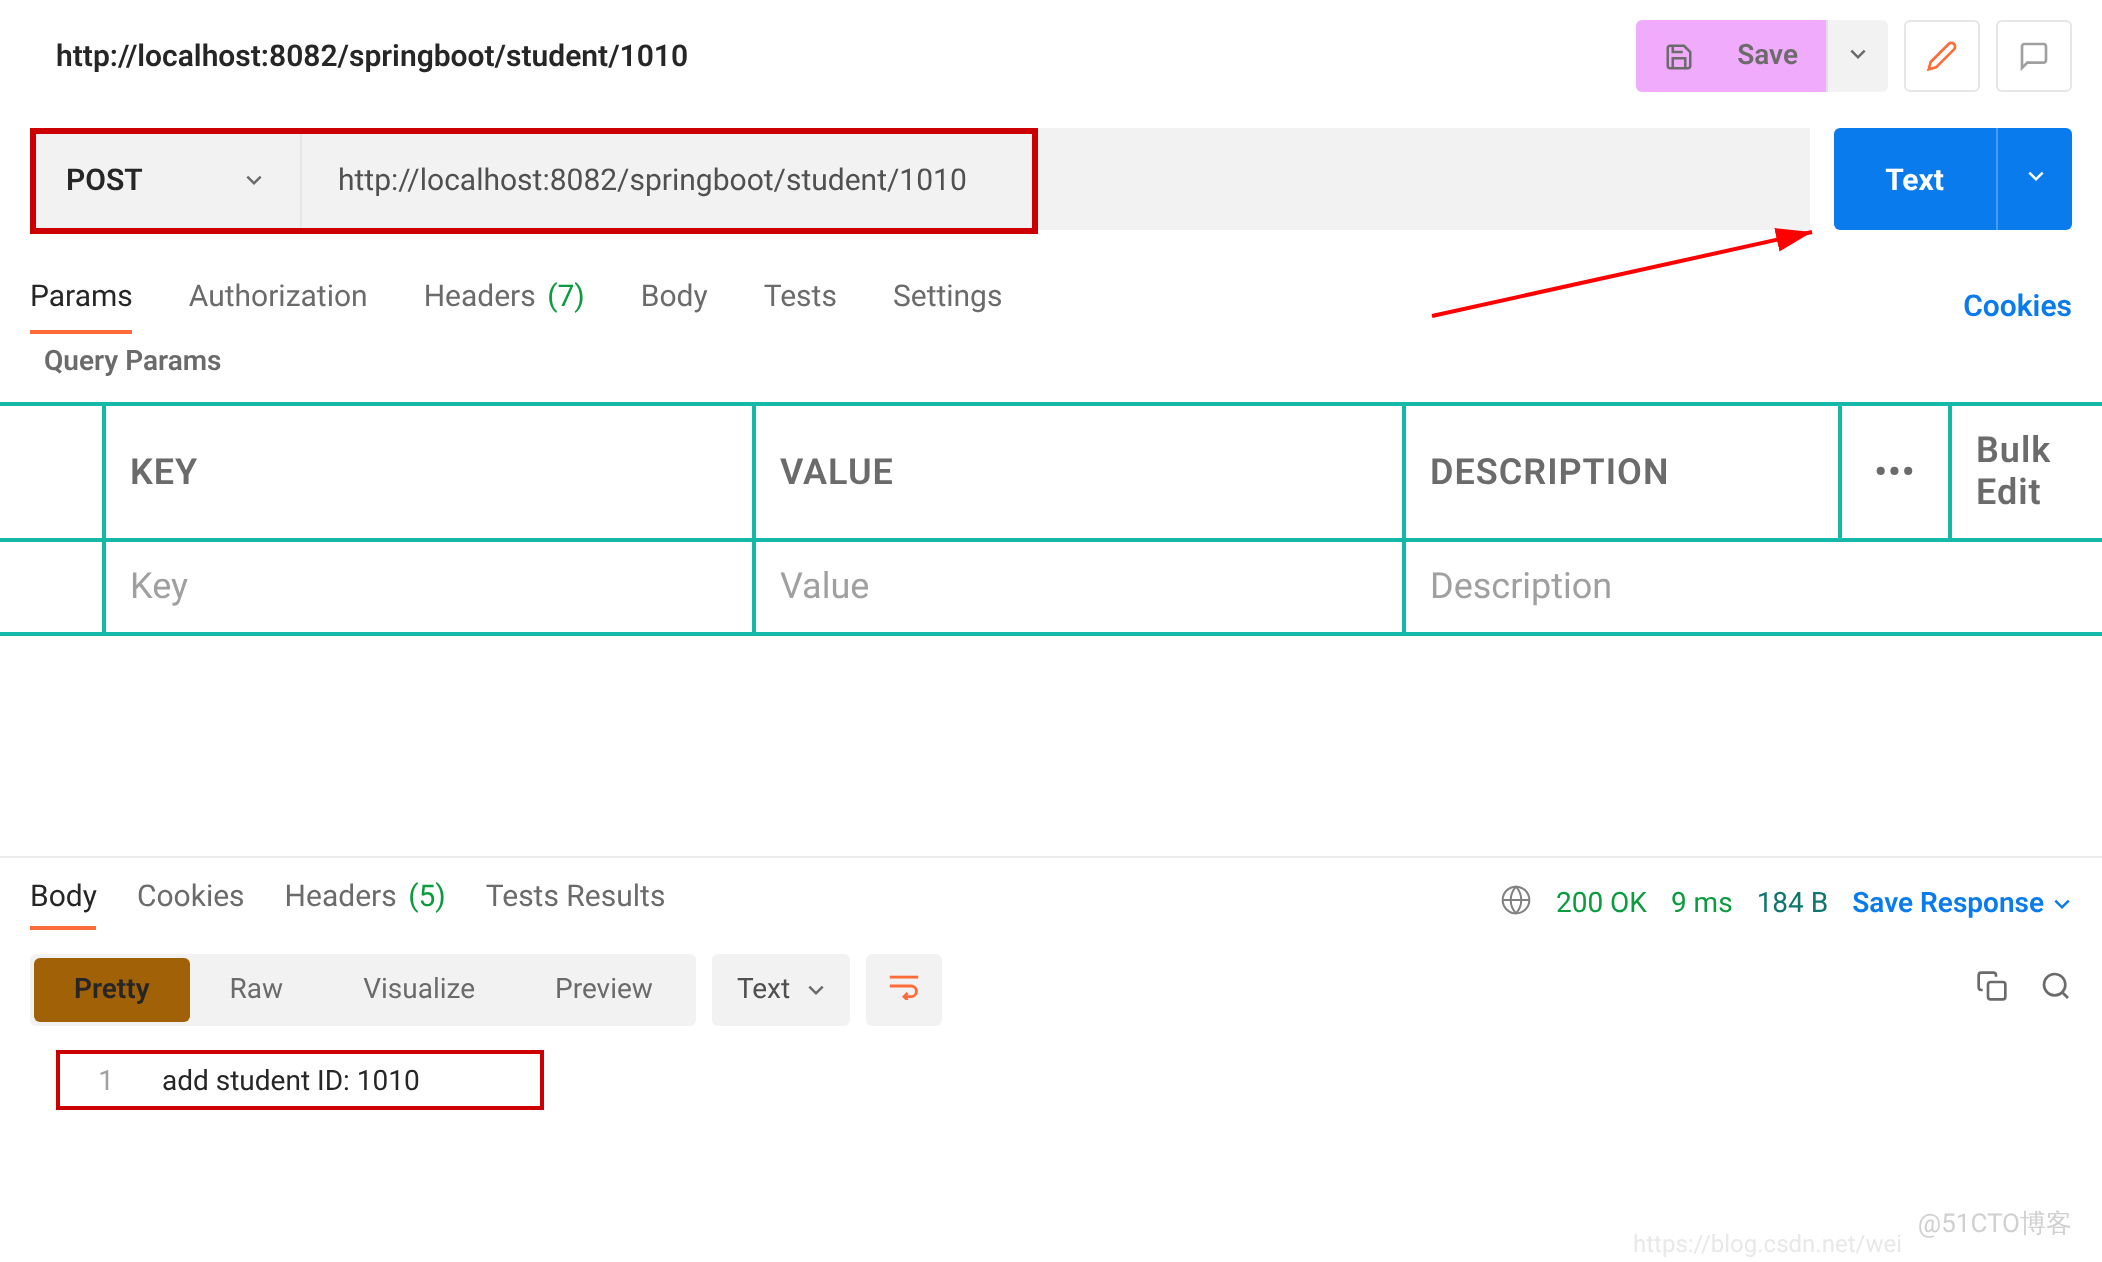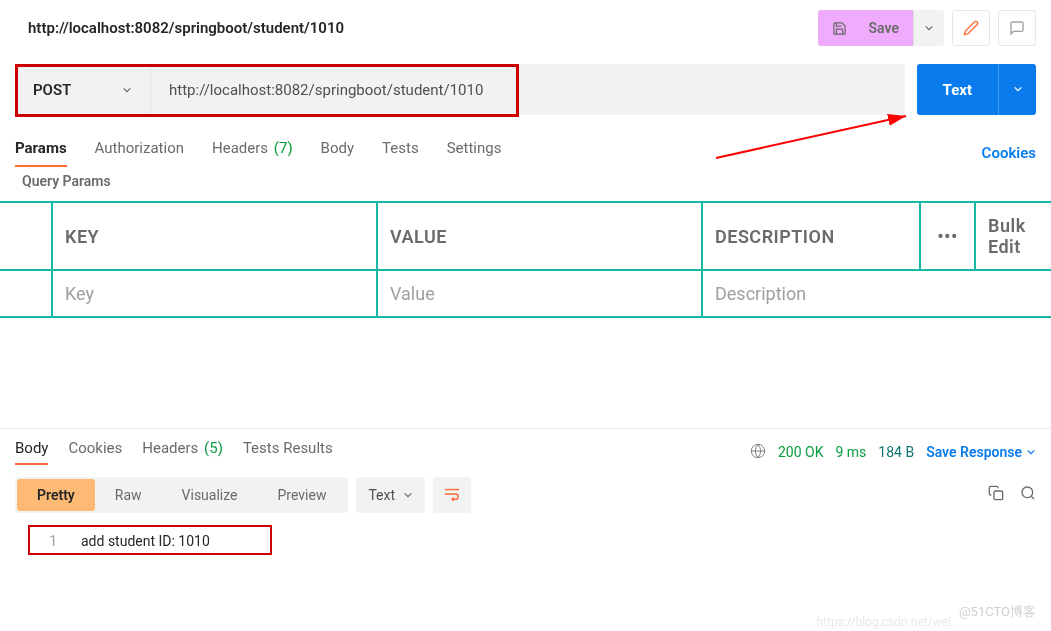--- a/index.html
+++ b/index.html
@@ -24,21 +24,21 @@
 .send-group { display: flex; margin-left: 12px; }
 .send-btn { background: #097bed; color: #fff; border: none; padding: 0 26px; font-size: 15px; font-weight: 700; cursor: pointer; border-radius: 3px 0 0 3px; }
 .send-chev { background: #097bed; color: #fff; border: none; width: 38px; cursor: pointer; border-left: 1px solid rgba(255,255,255,0.25); border-radius: 0 3px 3px 0; }
 
 
 .arrow-anno { position: absolute; left: 700px; top: 110px; pointer-events: none; }
 
 
 .req-tabs { display: flex; align-items: center; padding: 24px 15px 0; gap: 28px; font-size: 15px; }
 .req-tab { color: #6b6b6b; cursor: pointer; padding-bottom: 8px; border-bottom: 2px solid transparent; }
-.req-tab.active { color: #262626; border-bottom-color: #ff6c37; font-weight: 700; }
+.req-tab.active { color: #262626; border-bottom-color: #ff6c37; font-weight: 400; }
 .badge-count { color: #0a9c3f; margin-left: 2px; }
 .cookies-link { margin-left: auto; color: #097bed; font-size: 15px; font-weight: 600; cursor: pointer; }
 
 .sub-label { font-size: 14px; color: #6b6b6b; padding: 6px 22px 12px; font-weight: 600; }
 
 
 .params-table { width: 100%; border-collapse: collapse; }
 .params-table th, .params-table td { text-align: left; padding: 12px 12px; border: 2px solid #14b8a6; font-size: 18px; font-weight: 400; }
 .params-table th { color: #6b6b6b; letter-spacing: 0.5px; font-weight: 600; }
 .params-table td { color: #a0a0a0; }
@@ -58,21 +58,21 @@
 .resp-right { margin-left: auto; display: flex; align-items: center; gap: 12px; font-size: 14px; }
 .status-ok { color: #0a9c3f; }
 .time-green { color: #0a9c3f; }
 .size-green { color: #0f766e; }
 .save-resp { color: #097bed; font-weight: 600; cursor: pointer; display: flex; align-items: center; gap: 4px; }
 .globe { color: #808080; }
 
 .body-controls { display: flex; align-items: center; padding: 12px 15px; gap: 8px; }
 .view-tabs { display: flex; background: #f2f2f2; border-radius: 3px; padding: 2px; }
 .view-tab { padding: 8px 20px; font-size: 14px; color: #6b6b6b; cursor: pointer; border-radius: 3px; }
-.view-tab.active { background: #fdba74; color: #262626; font-weight: 600; }
+.view-tab.active { background: #a16207; color: #262626; font-weight: 600; }
 .format-select { background: #f2f2f2; border: none; padding: 10px 12px; font-size: 14px; color: #505050; border-radius: 3px; cursor: pointer; display: flex; align-items: center; gap: 8px; }
 .wrap-btn { background: #f2f2f2; border: none; width: 38px; height: 36px; border-radius: 3px; cursor: pointer; color: #ff6c37; font-weight: bold; }
 .body-right-icons { margin-left: auto; display: flex; gap: 16px; }
 
 .code-area { position: relative; padding: 4px 15px; }
 .redbox2 { border: 2px solid #cc0000; position: absolute; left: 28px; top: 0; width: 244px; height: 30px; pointer-events: none; }
 .code-line { display: flex; font-family: Consolas, Monaco, monospace; font-size: 14px; padding: 4px 16px; }
 .line-num { width: 26px; color: #a0a0a0; text-align: right; margin-right: 24px; }
 .line-text { color: #262626; }
 

